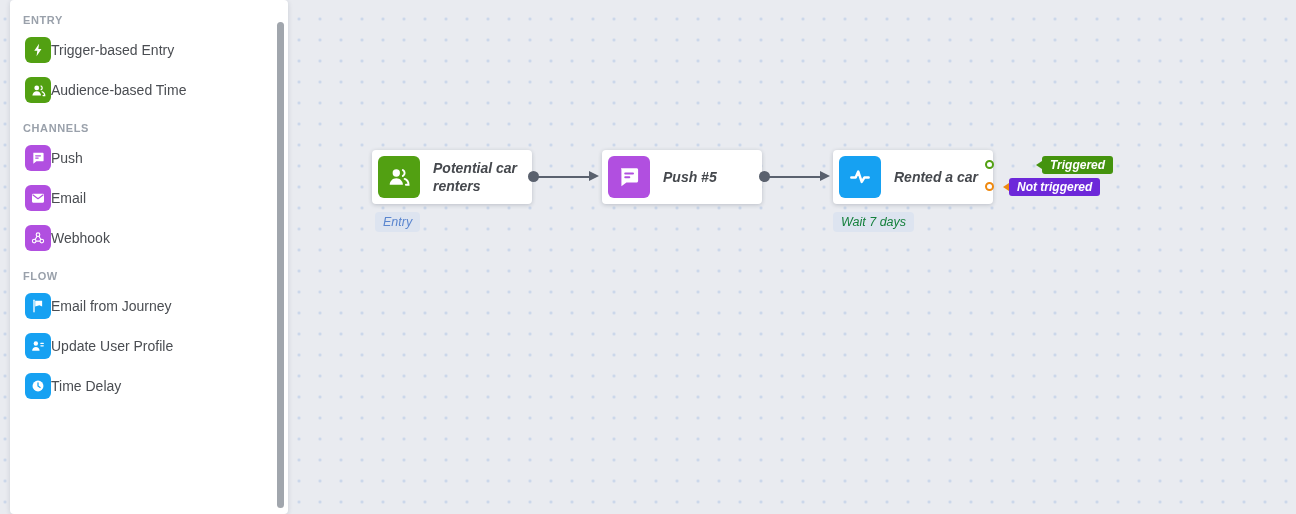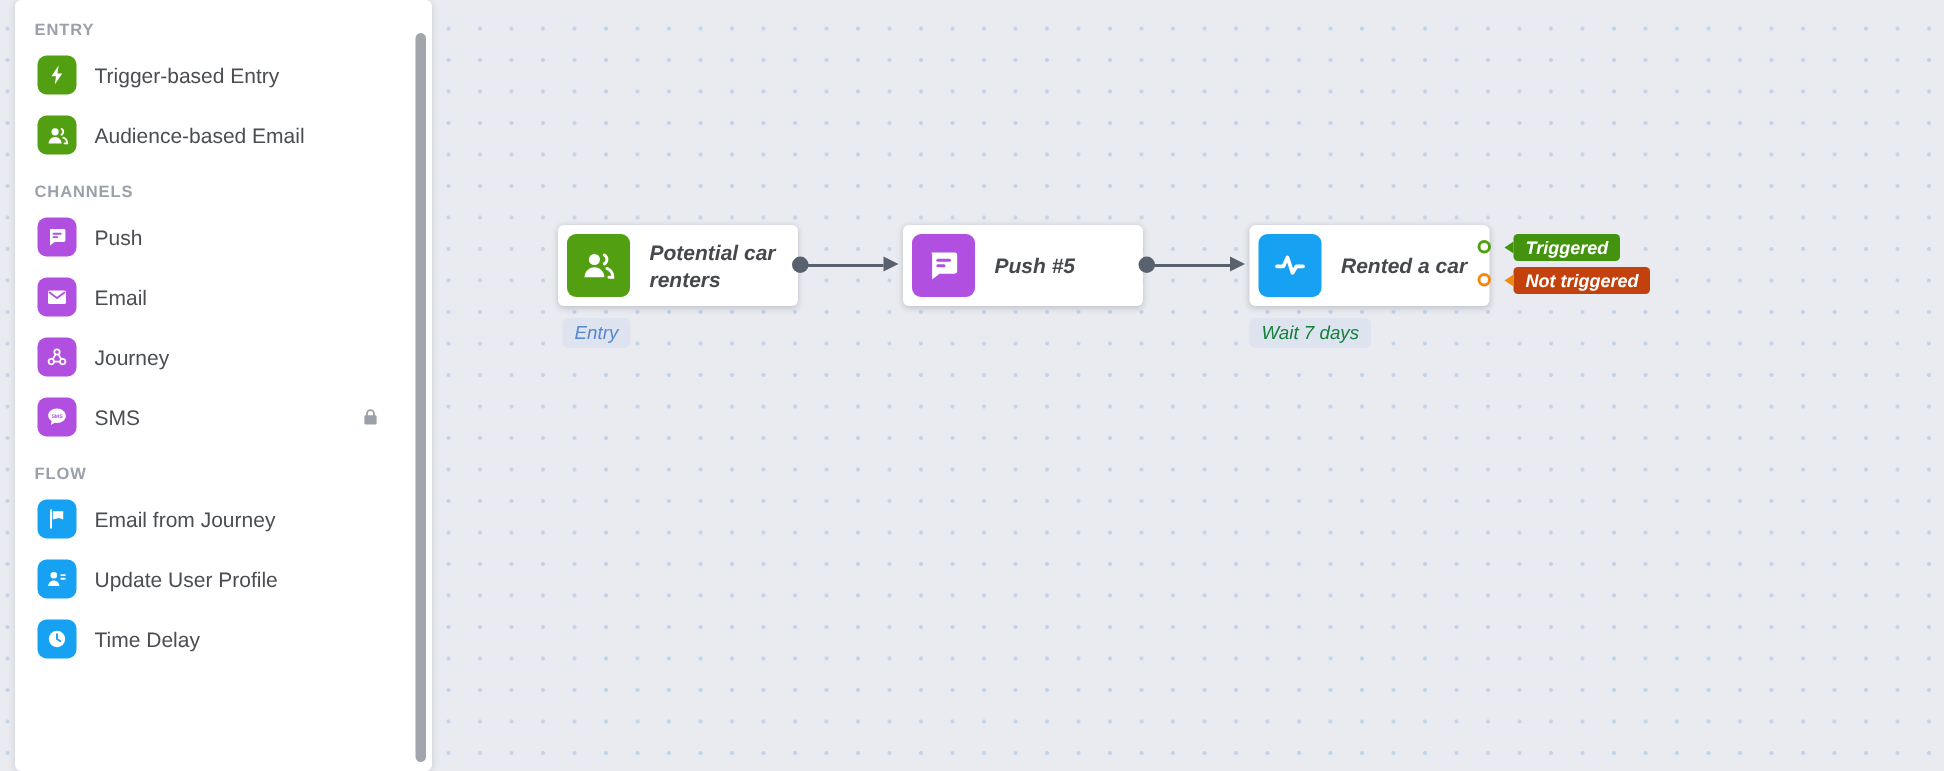--- a/index.html
+++ b/index.html
@@ -17,21 +17,21 @@
     background:#ffffff;border-radius:4px;
     box-shadow:0 1px 5px rgba(25,39,60,.15);
     padding-top:14px;box-sizing:border-box;z-index:3;
   }
   .section-title{
     padding-left:13px;font-size:11px;font-weight:700;color:#9aa1ab;
     letter-spacing:.6px;margin-bottom:4px;
   }
   .section{margin-bottom:12px;}
   .pal-item{
-    display:flex;align-items:center;height:40px;padding-left:15px;gap:12px;
+    display:flex;align-items:center;height:40px;padding-left:15px;
     cursor:grab;
   }
   .pal-icon{
     width:26px;height:26px;border-radius:6px;flex:none;
     display:flex;align-items:center;justify-content:center;
   }
   .pal-label{font-size:14px;color:#4a4d52;}
   .green{background:#52a012;}
   .purple{background:#b14fe0;}
   .blue{background:#16a1f2;}
@@ -72,23 +72,23 @@
   .port-green{border:2px solid #52a012;}
   .port-orange{border:2px solid #ef890f;}
   .badge{
     position:absolute;height:18px;line-height:18px;padding:0 8px;border-radius:3px;
     color:#fff;font-size:12px;font-weight:700;z-index:2;white-space:nowrap;
   }
   .badge::before{
     content:"";position:absolute;left:-6px;top:4.5px;width:0;height:0;
     border-top:4.5px solid rgba(0,0,0,0);border-bottom:4.5px solid rgba(0,0,0,0);
   }
-  .badge-green{background:#44930e;}
+  .badge-green{background:#44930e;margin-left:33px;}
   .badge-green::before{border-right:6px solid #44930e;}
-  .badge-orange{background:#c2410c;}
+  .badge-orange{background:#6d28d9;}
   .badge-orange::before{border-right:6px solid #ef890f;}
 </style>
 </head>
 <body>
 
 <div style="position:absolute;left:0;top:0;width:1296px;height:514px;font-style:italic;">
 
   <div class="node" style="left:372px;top:150px">
     <div class="node-icon green">
       <svg width="26" height="26" viewBox="0 0 24 24">
@@ -153,21 +153,21 @@
 
     <div class="pal-item">
       <span class="pal-icon green">
         <svg width="17" height="17" viewBox="0 0 24 24">
           <circle cx="9.5" cy="8.3" r="3.4" fill="#fff"></circle>
           <path d="M3.4 19.2c0-3.4 2.7-6.1 6.1-6.1s6.1 2.7 6.1 6.1z" fill="#fff"></path>
           <path d="M15.6 5.6a3.1 3.1 0 0 1 0 5.4" stroke="#fff" stroke-width="1.8" fill="none" stroke-linecap="round"></path>
           <path d="M17.2 13.8c2.2.9 3.6 3 3.6 5.4h-2.4" stroke="#fff" stroke-width="1.8" fill="none" stroke-linecap="round"></path>
         </svg>
       </span>
-      <span class="pal-label">Audience-based Email</span>
+      <span class="pal-label">Audience-based Time</span>
     </div>
   </div>
 
   <div class="section">
     <div class="section-title">CHANNELS</div>
 
     <div class="pal-item">
       <span class="pal-icon purple">
         <svg width="16" height="16" viewBox="0 0 24 24">
           <path d="M5 4h14c.8 0 1.4.6 1.4 1.4v10.2c0 .8-.6 1.4-1.4 1.4H9.6L5 20.6z" fill="#fff"></path>
@@ -193,37 +193,23 @@
       <span class="pal-icon purple">
         <svg width="16" height="16" viewBox="0 0 24 24">
           <g stroke="#fff" stroke-width="1.7" fill="none" stroke-linecap="round">
             <circle cx="12" cy="7" r="2.7"></circle>
             <circle cx="6.3" cy="16.6" r="2.7"></circle>
             <circle cx="17.7" cy="16.6" r="2.7"></circle>
             <path d="M10.6 9.4 7.7 14.2M13.4 9.4l2.9 4.8M9 16.6h6"></path>
           </g>
         </svg>
       </span>
-      <span class="pal-label">Journey</span>
-    </div>
-
-    <div class="pal-item">
-      <span class="pal-icon purple">
-        <svg width="16" height="16" viewBox="0 0 24 24">
-          <path d="M12 3.6c-4.9 0-8.8 3.1-8.8 7 0 2.3 1.4 4.3 3.5 5.6L5.8 20l4-2.3c.7.2 1.4.2 2.2.2 4.9 0 8.8-3.1 8.8-7s-3.9-7.3-8.8-7.3z" fill="#fff"></path>
-          <text x="12" y="12.9" font-size="5.2" font-weight="bold" text-anchor="middle" fill="#b14fe0" font-family="Liberation Sans, sans-serif">SMS</text>
-        </svg>
-      </span>
-      <span class="pal-label">SMS</span>
-      <span class="lock">
-        <svg width="14" height="14" viewBox="0 0 24 24">
-          <path d="M7 10V8a5 5 0 0 1 10 0v2h.5c.9 0 1.5.7 1.5 1.5v7.5c0 .8-.6 1.5-1.5 1.5h-11A1.5 1.5 0 0 1 5 19v-7.5C5 10.7 5.6 10 6.5 10H7zm2 0h6V8a3 3 0 0 0-6 0z" fill="#9aa0a8"></path>
-        </svg>
-      </span>
-    </div>
+      <span class="pal-label">Webhook</span>
+    </div>
+
   </div>
 
   <div class="section">
     <div class="section-title">FLOW</div>
 
     <div class="pal-item">
       <span class="pal-icon blue">
         <svg width="16" height="16" viewBox="0 0 24 24">
           <path d="M6 3.2v17.6" stroke="#fff" stroke-width="2" stroke-linecap="round"></path>
           <path d="M7.8 4.2h10.4v8.4l-4.2-1.7-6.2 1.7z" fill="#fff"></path>

